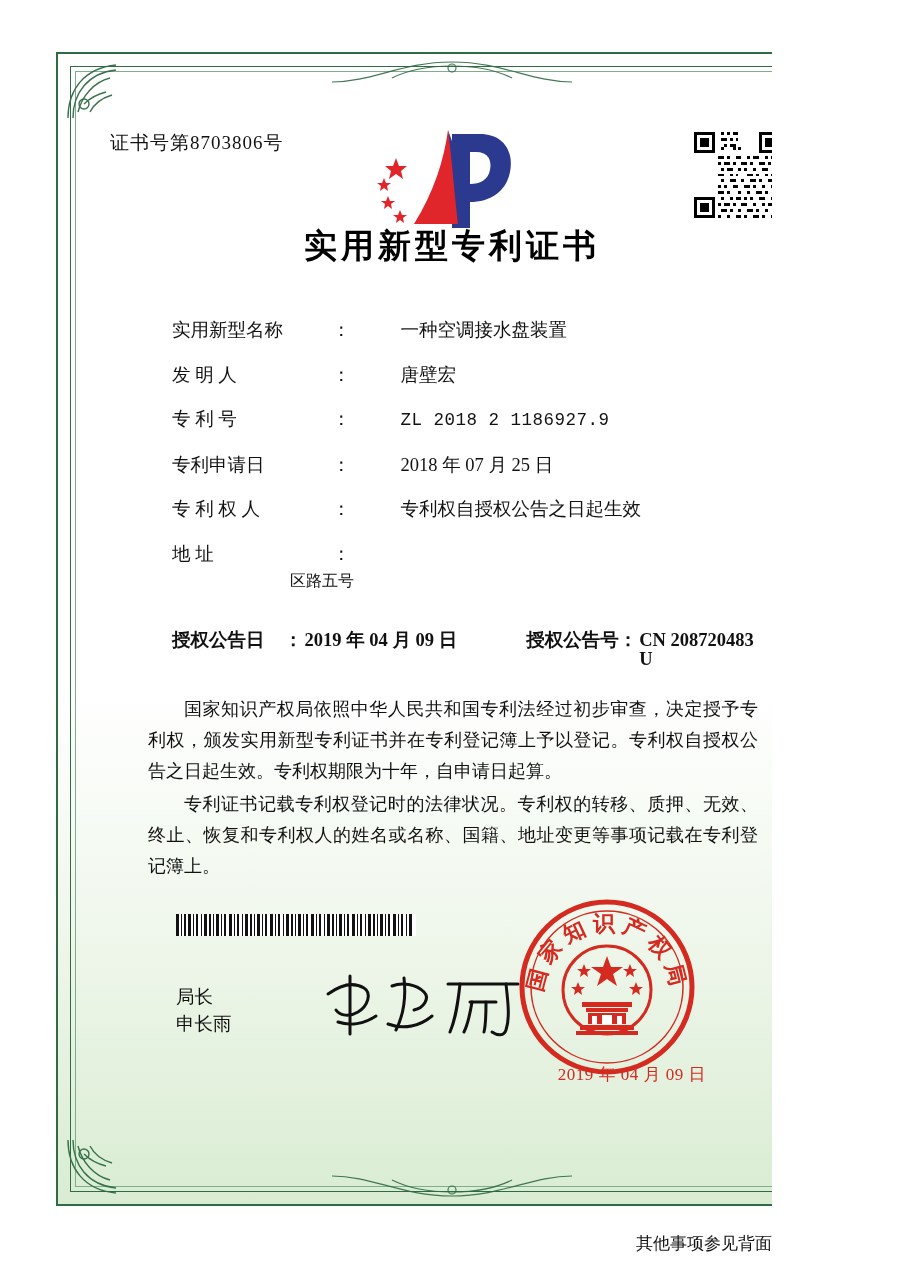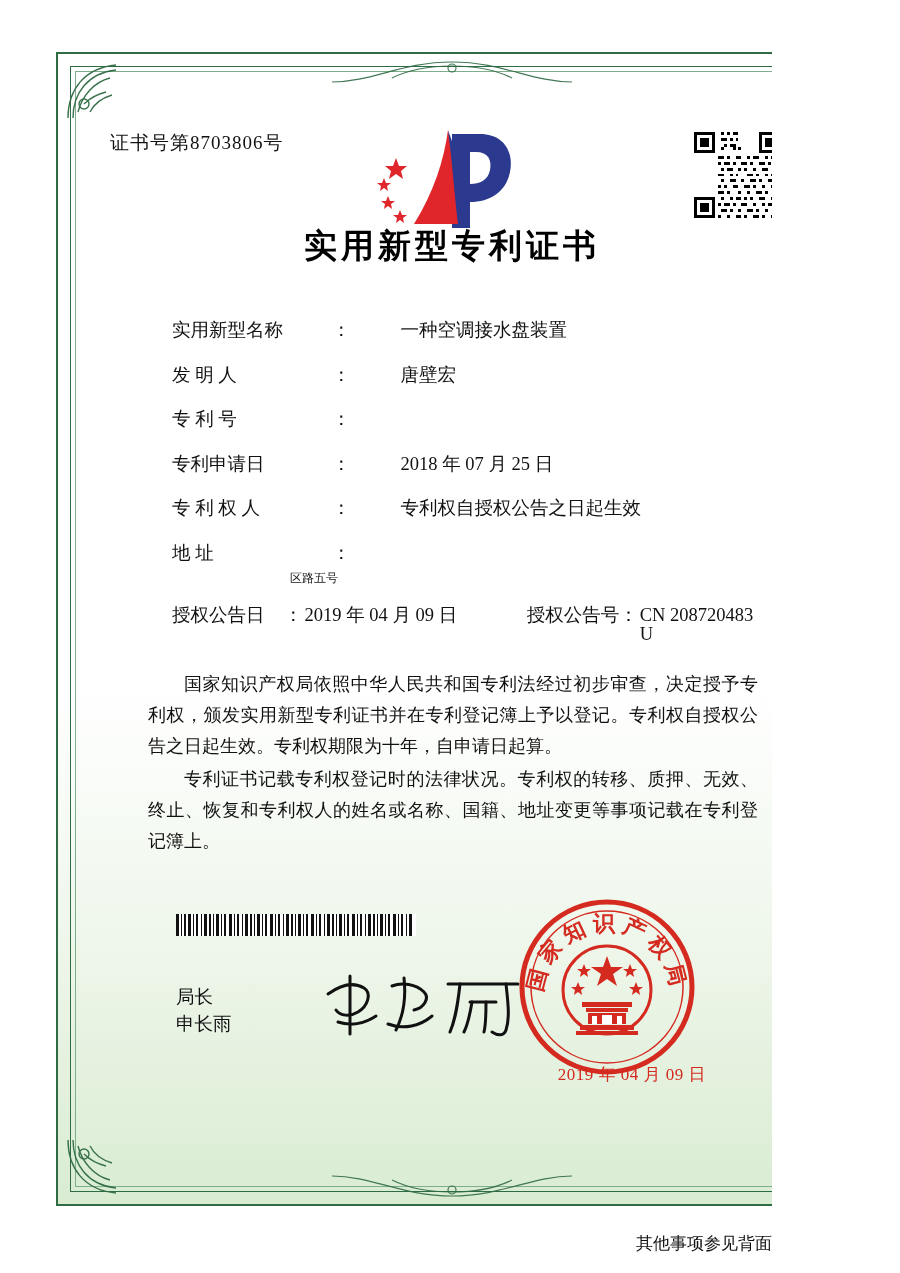--- a/index.html
+++ b/index.html
@@ -131,26 +131,27 @@
     word-break: break-all;
   }
   .field-value.mono {
     font-family: "Liberation Mono", "DejaVu Sans Mono", monospace;
     font-size: 17.5px;
     letter-spacing: .5px;
   }
   .addr-second {
     padding-left: 118px;
     margin-top: -16px;
-    margin-bottom: 22px;
-    font-size: 12px;
+    margin-bottom: 42px;
+    font-size: 16px;
   }
   .two-col {
     display: flex;
     align-items: baseline;
+    font-weight: bold;
   }
   .two-col .left { width: 330px; display: flex; align-items: baseline; }
   .two-col .right { display: flex; align-items: baseline; }
   .two-col .lbl { white-space: nowrap; }
 
   .paras {
     margin-top: 26px;
     padding-left: 38px;
     padding-right: 36px;
     font-size: 18px;
@@ -429,20 +430,21 @@
 
         <div class="field-row">
           <span class="field-label">发  明  人</span>
           <span class="field-colon">：</span>
           <span class="field-value">唐壁宏</span>
         </div>
 
         <div class="field-row">
           <span class="field-label">专  利  号</span>
           <span class="field-colon">：</span>
+          <span class="field-value mono">ZL 2018 2 1186927.9</span>
         </div>
 
         <div class="field-row">
           <span class="field-label">专利申请日</span>
           <span class="field-colon">：</span>
           <span class="field-value">2018 年 07 月 25 日</span>
         </div>
 
         <div class="field-row">
           <span class="field-label">专 利 权 人</span>

